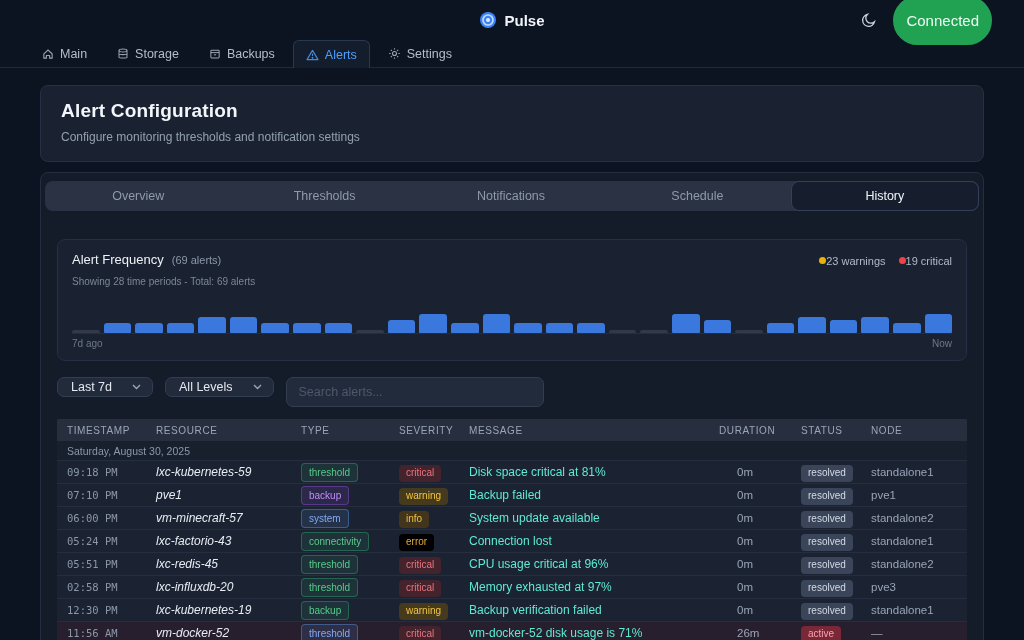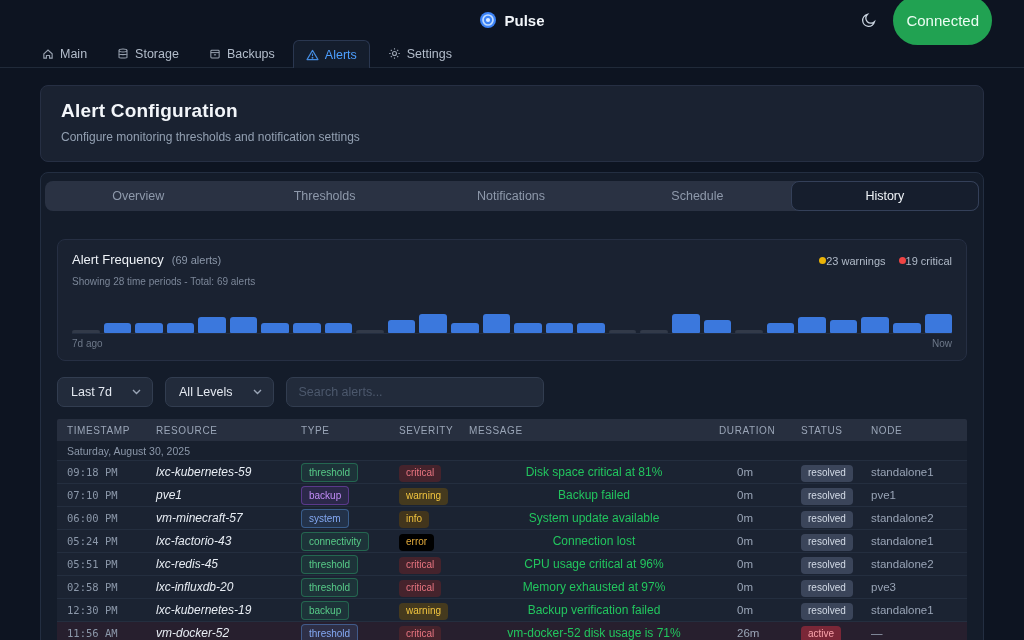--- a/index.html
+++ b/index.html
@@ -45,34 +45,34 @@
   .freq-legend { margin-left: auto; display: flex; gap: 13px; font-size: 11px; color: #b0bac8; align-items: center; }
   .legend-item { display: flex; align-items: center; }
   .dot { width: 7px; height: 7px; border-radius: 50%; display: inline-block; }
   .freq-summary { font-size: 10px; color: #7b8698; margin-top: 9px; }
   .bars { display: flex; align-items: flex-end; gap: 4px; height: 42px; margin-top: 5px; border-bottom: 1px solid #242e40; padding-bottom: 0; }
   .bar { flex: 1; border-radius: 3px 3px 1px 1px; }
   .axis { display: flex; justify-content: space-between; font-size: 10px; color: #6d7889; margin-top: 4px; padding-bottom: 3px; }
 
   
   .filters { display: flex; gap: 12px; margin: 16px 0 12px; }
-  .select { background: #222b3b; border: 1px solid #323d50; border-radius: 7px; height: 30px; display: flex; align-items: center; padding: 0 11px 0 13px; font-size: 12.5px; color: #e4e9f1; gap: 20px; cursor: pointer; }
+  .select { background: #222b3b; border: 1px solid #323d50; border-radius: 7px; height: 20px; display: flex; align-items: center; padding: 0 11px 0 13px; font-size: 12.5px; color: #e4e9f1; gap: 20px; cursor: pointer; }
   .select .chev { display: flex; color: #9aa5b6; }
   .search-input { background: #222b3b; border: 1px solid #323d50; border-radius: 7px; height: 30px; width: 258px; padding: 0 12px; font-size: 12.5px; color: #c6cfdc; font-family: "Liberation Sans", sans-serif; outline: none; }
   .search-input::placeholder { color: #4c586c; }
 
   
   .alerts-table { --cols: 89px 145px 98px 70px 250px 82px 70px 1fr; }
   .thead { display: grid; grid-template-columns: var(--cols); background: #272f3f; height: 22px; align-items: center; font-size: 10px; letter-spacing: .6px; color: #9aa5b7; padding-left: 10px; border-radius: 2px 2px 0 0; }
   .group-row { height: 20px; display: flex; align-items: center; padding-left: 10px; font-size: 10.5px; color: #8b97a9; background: #18202e; border-bottom: 1px solid #242e3f; }
   .trow { display: grid; grid-template-columns: var(--cols); height: 23px; align-items: center; padding-left: 10px; border-bottom: 1px solid #242e3f; background: #1b2332; cursor: default; }
   .trow.hl { background: #271f2e; }
   .c-ts { font-family: "DejaVu Sans Mono", monospace; font-size: 10.5px; color: #8b97a9; }
   .c-res { color: #e8edf4; font-size: 12px; font-style: italic; }
-  .c-msg { color: #22c55e; font-size: 12px; text-align: center; }
+  .c-msg { color: #5eead4; font-size: 12px; }
   .c-dur { color: #9aa5b7; font-size: 11.5px; padding-left: 18px; }
   .c-node { color: #99a4b6; font-size: 11.5px; }
   .badge { display: inline-block; font-size: 10px; padding: 1.5px 7px; border-radius: 4px; line-height: 1.4; }
   .type-green { color: #57cb88; background: rgba(52,199,123,.10); border: 1px solid rgba(52,199,123,.35); }
   .type-purple { color: #c18cf7; background: rgba(168,85,247,.12); border: 1px solid rgba(168,85,247,.38); }
   .type-blue { color: #84a9f4; background: rgba(96,165,250,.12); border: 1px solid rgba(96,165,250,.38); }
   .sev-critical { color: #e97580; background: #45232c; }
   .sev-warning { color: #f2c53f; background: #453a1e; }
   .sev-info { color: #eec13e; background: #42351c; }
   .sev-error { color: #e2aa3c; background: #000000; }

